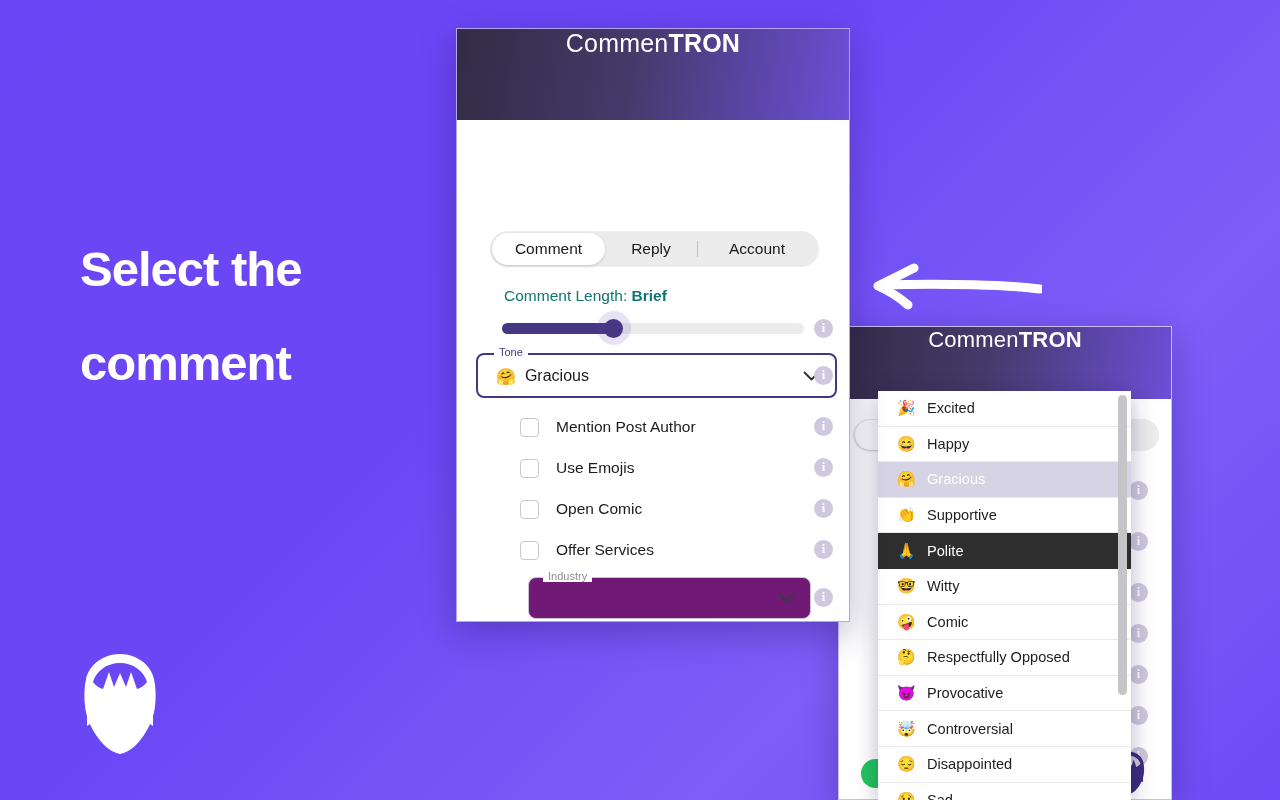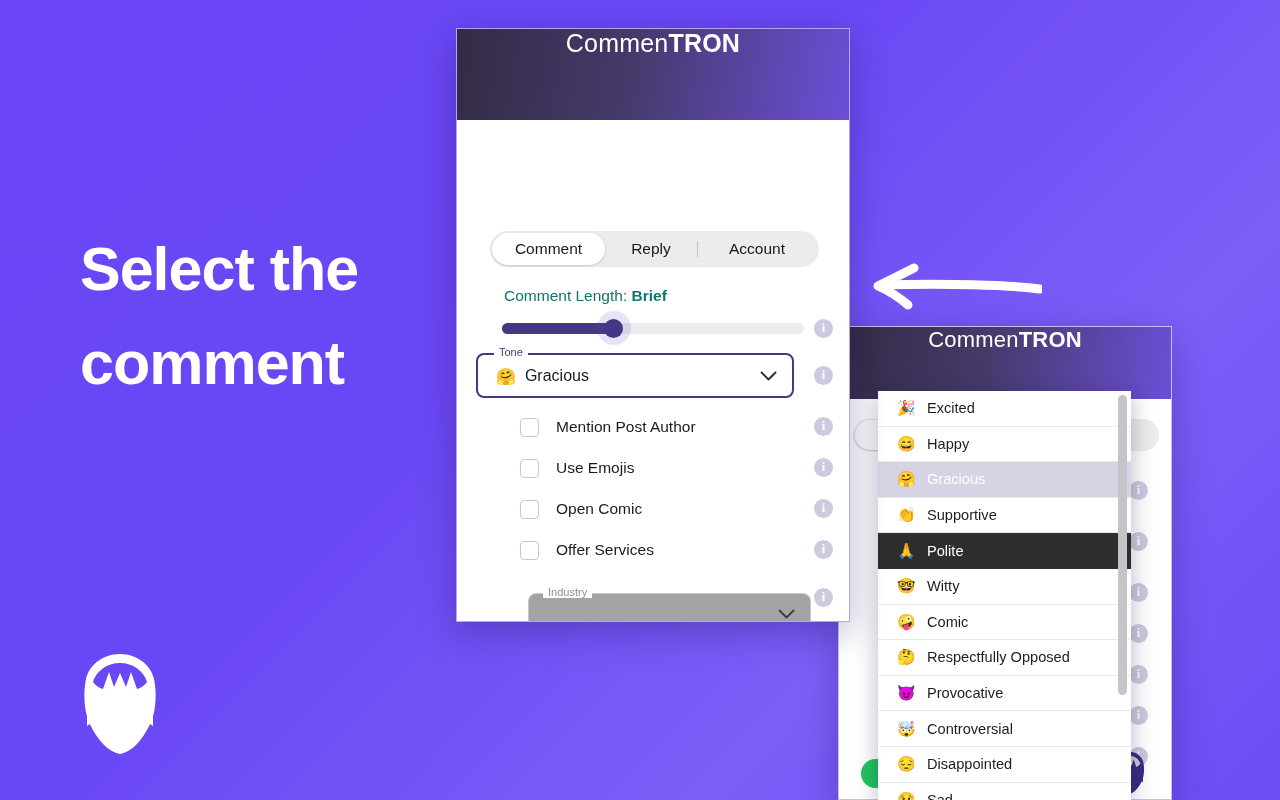--- a/index.html
+++ b/index.html
@@ -14,21 +14,21 @@
     background: linear-gradient(135deg, #6a46f6 0%, #6a47f5 40%, #7d5ef7 72%, #6d4bf6 100%);
     overflow: hidden;
   }
 
   
   .headline {
     position: absolute;
     left: 80px; top: 222px;
     width: 400px;
     color: #ffffff;
-    font-size: 61px;
+    font-size: 49px;
     font-weight: bold;
     line-height: 94px;
     letter-spacing: -1px;
   }
   .headline div { white-space: nowrap; }
 
   
   .brandmark {
     position: absolute;
     left: 76px; top: 652px;
@@ -143,21 +143,21 @@
 
   .info-abs { position: absolute; }
   .outlined {
     position: absolute;
     border: 2px solid #453783;
     border-radius: 8px;
     background: #fff;
   }
   #toneBox {
     left: 19px; top: 233px;
-    width: 318px; height: 45px;
+    width: 361px; height: 45px;
   }
   #toneBox .legend {
     position: absolute; left: 16px; top: -9px;
     background: #fff; padding: 0 5px;
     font-size: 11px; color: #453783;
   }
   .tone-val {
     position: absolute; left: 18px; top: 50%; transform: translateY(-50%);
     font-size: 16px; color: #1b1b1f;
     display: flex; align-items: center; gap: 9px;
@@ -182,25 +182,25 @@
     background: #fff; flex: none; cursor: pointer;
   }
   .cb-label {
     margin-left: 17px;
     font-size: 15.5px; color: #1b1b1f;
     white-space: nowrap;
   }
 
   
   #industryBox {
-    left: 71px; top: 473px;
+    left: 71px; top: 457px;
     width: 283px; height: 42px;
     border: 1.4px solid #c9c6d2;
     border-radius: 8px;
-    background: #a3a3a3;
+    background: #701a75;
     position: absolute;
   }
   #industryBox .legend {
     position: absolute; left: 14px; top: -8px;
     background: #fff; padding: 0 5px;
     font-size: 11px; color: #8e8b99;
   }
 
   
   #winB {

